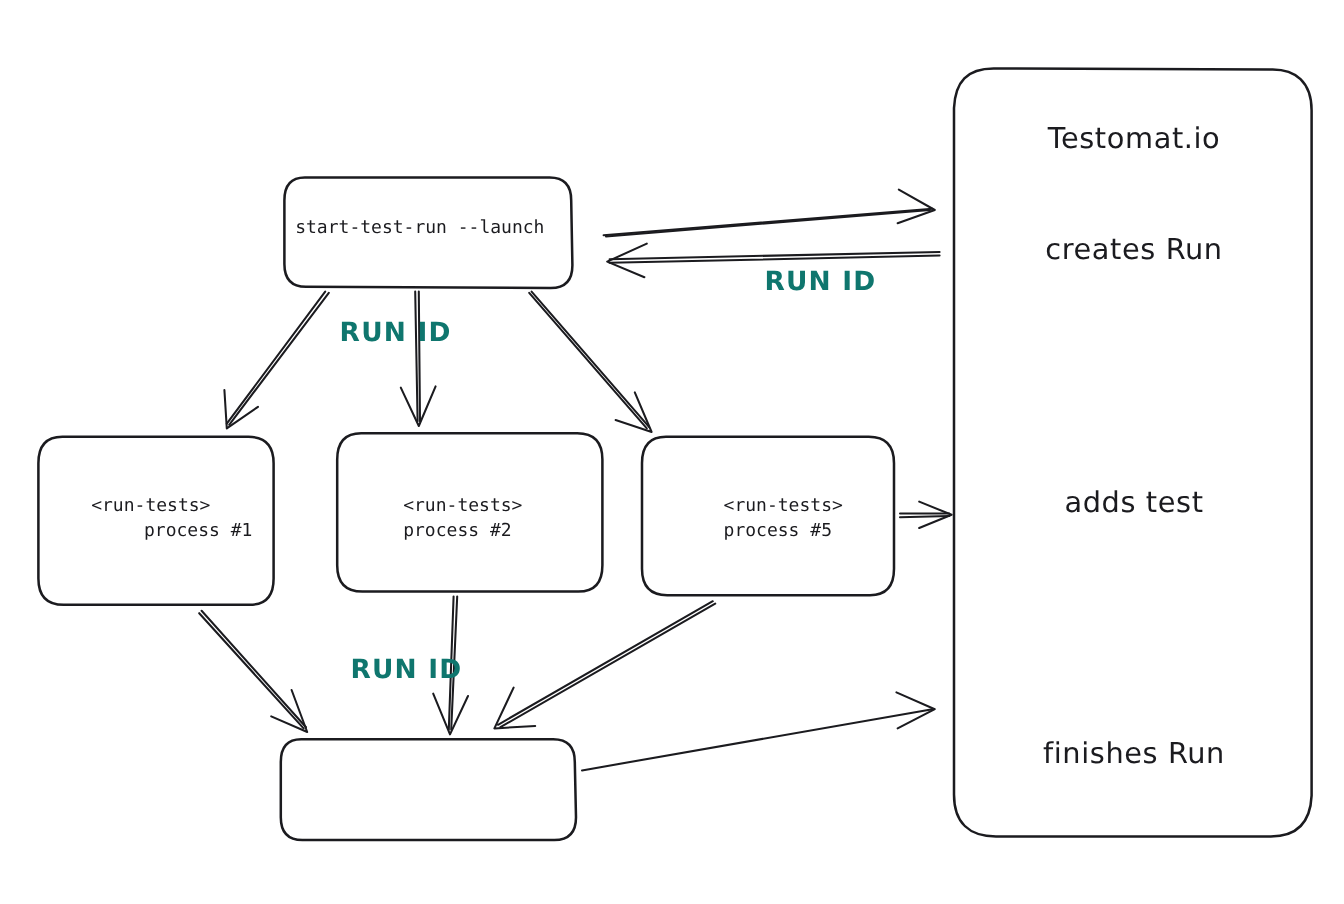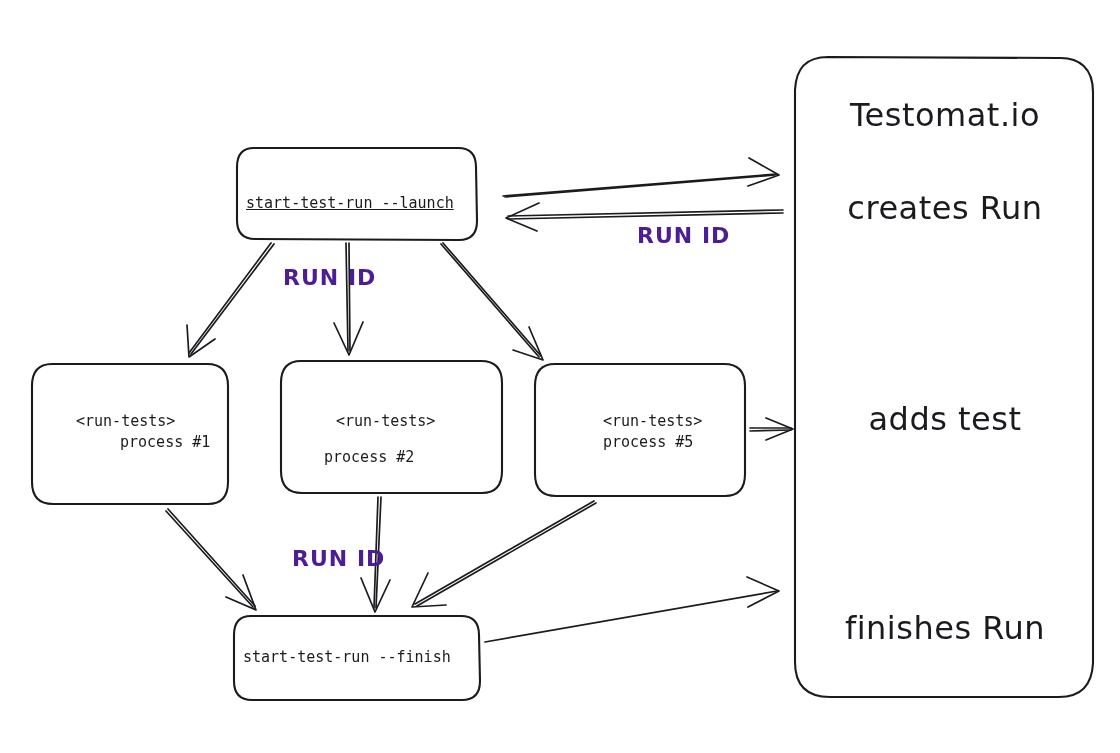--- a/index.html
+++ b/index.html
@@ -36,29 +36,29 @@
     position: absolute;
     font-family: "DejaVu Sans", sans-serif;
     font-size: 24px;
     line-height: 30px;
     color: #1b1b1f;
     letter-spacing: 0.5px;
     white-space: pre;
     text-align: center;
   }
   .hand-label.big {
-    font-size: 32px;
+    font-size: 24px;
     line-height: 32px;
   }
   .edge-label {
     position: absolute;
     font-family: "DejaVu Sans", sans-serif;
     font-size: 22px;
     line-height: 26px;
-    color: #4c1d95;
+    color: #0f766e;
     letter-spacing: 1px;
     white-space: pre;
     font-weight: 600;
   }
   .hit {
     position: absolute;
   }
 </style>
 </head>
 <body>
@@ -199,32 +199,31 @@
       <path class="stroke-thin" d="M 596 503 L 417 606"></path>
       <path class="stroke-thin" d="M 428 573 L 412 607 L 446 605"></path>
     </g>
 
     <g>
       <path class="stroke-thin" d="M 485 642 L 777 591"></path>
       <path class="stroke-thin" d="M 747 577 L 779 591 L 748 607"></path>
     </g>
   </svg>
 
-  <div class="node-label" style="left:246px; top:193px; width:222px;text-decoration:underline;">start-test-run --launch</div>
+  <div class="node-label" style="left:246px; top:179px; width:222px;">start-test-run --launch</div>
 
   <div class="node-label" style="left:76px; top:411px; width:140px;">&lt;run-tests&gt;</div>
   <div class="node-label" style="left:76px; top:432px; width:140px;margin-left:44px;">process #1</div>
 
   <div class="node-label" style="left:336px; top:411px; width:140px;">&lt;run-tests&gt;</div>
-  <div class="node-label" style="left:324px; top:432px; width:140px;margin-top:15px;">process #2</div>
+  <div class="node-label" style="left:336px; top:432px; width:140px;">process #2</div>
 
   <div class="node-label" style="left:603px; top:411px; width:140px;">&lt;run-tests&gt;</div>
   <div class="node-label" style="left:603px; top:432px; width:140px;">process #5</div>
 
-  <div class="node-label" style="left:243px; top:647px; width:222px;">start-test-run --finish</div>
 
   <div class="hand-label big" style="left:805px; top:99px; width:280px;">Testomat.io</div>
 
   <div class="hand-label big" style="left:805px; top:192px; width:280px;">creates Run</div>
 
   <div class="hand-label big" style="left:805px; top:403px; width:280px;">adds test</div>
 
   <div class="hand-label big" style="left:805px; top:612px; width:280px;">finishes Run</div>
 
   <div class="edge-label" style="left:637px; top:223px;">RUN ID</div>

